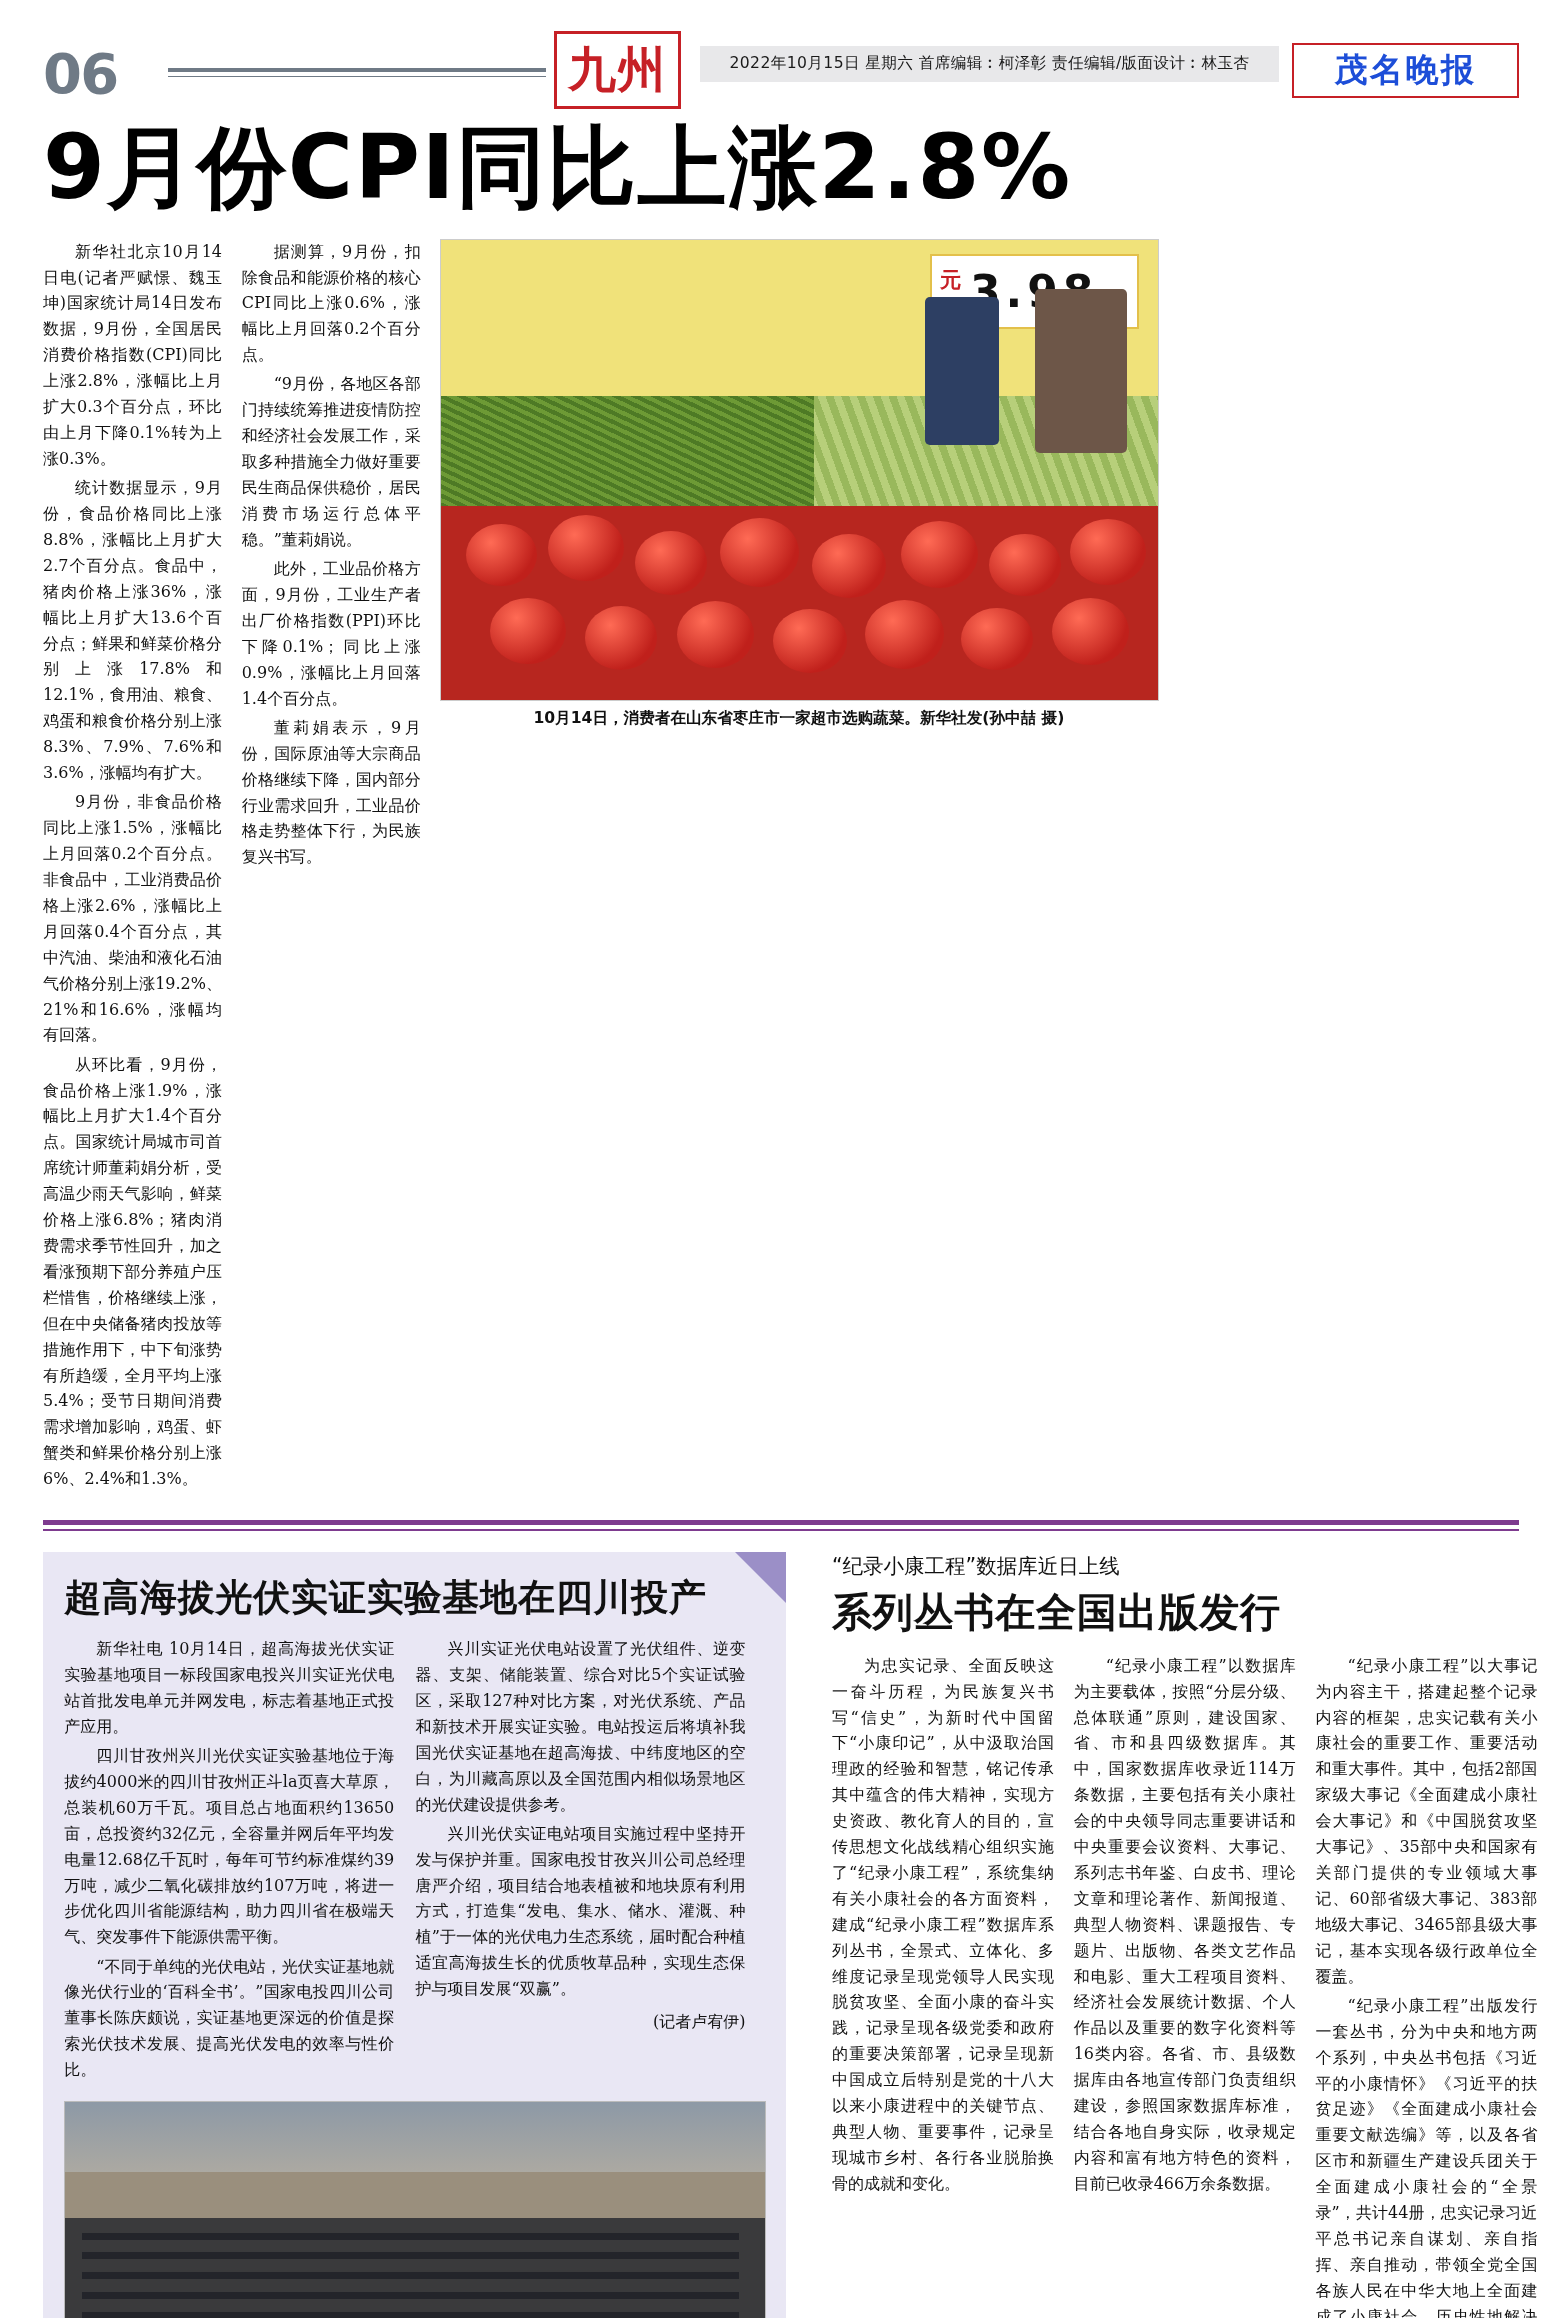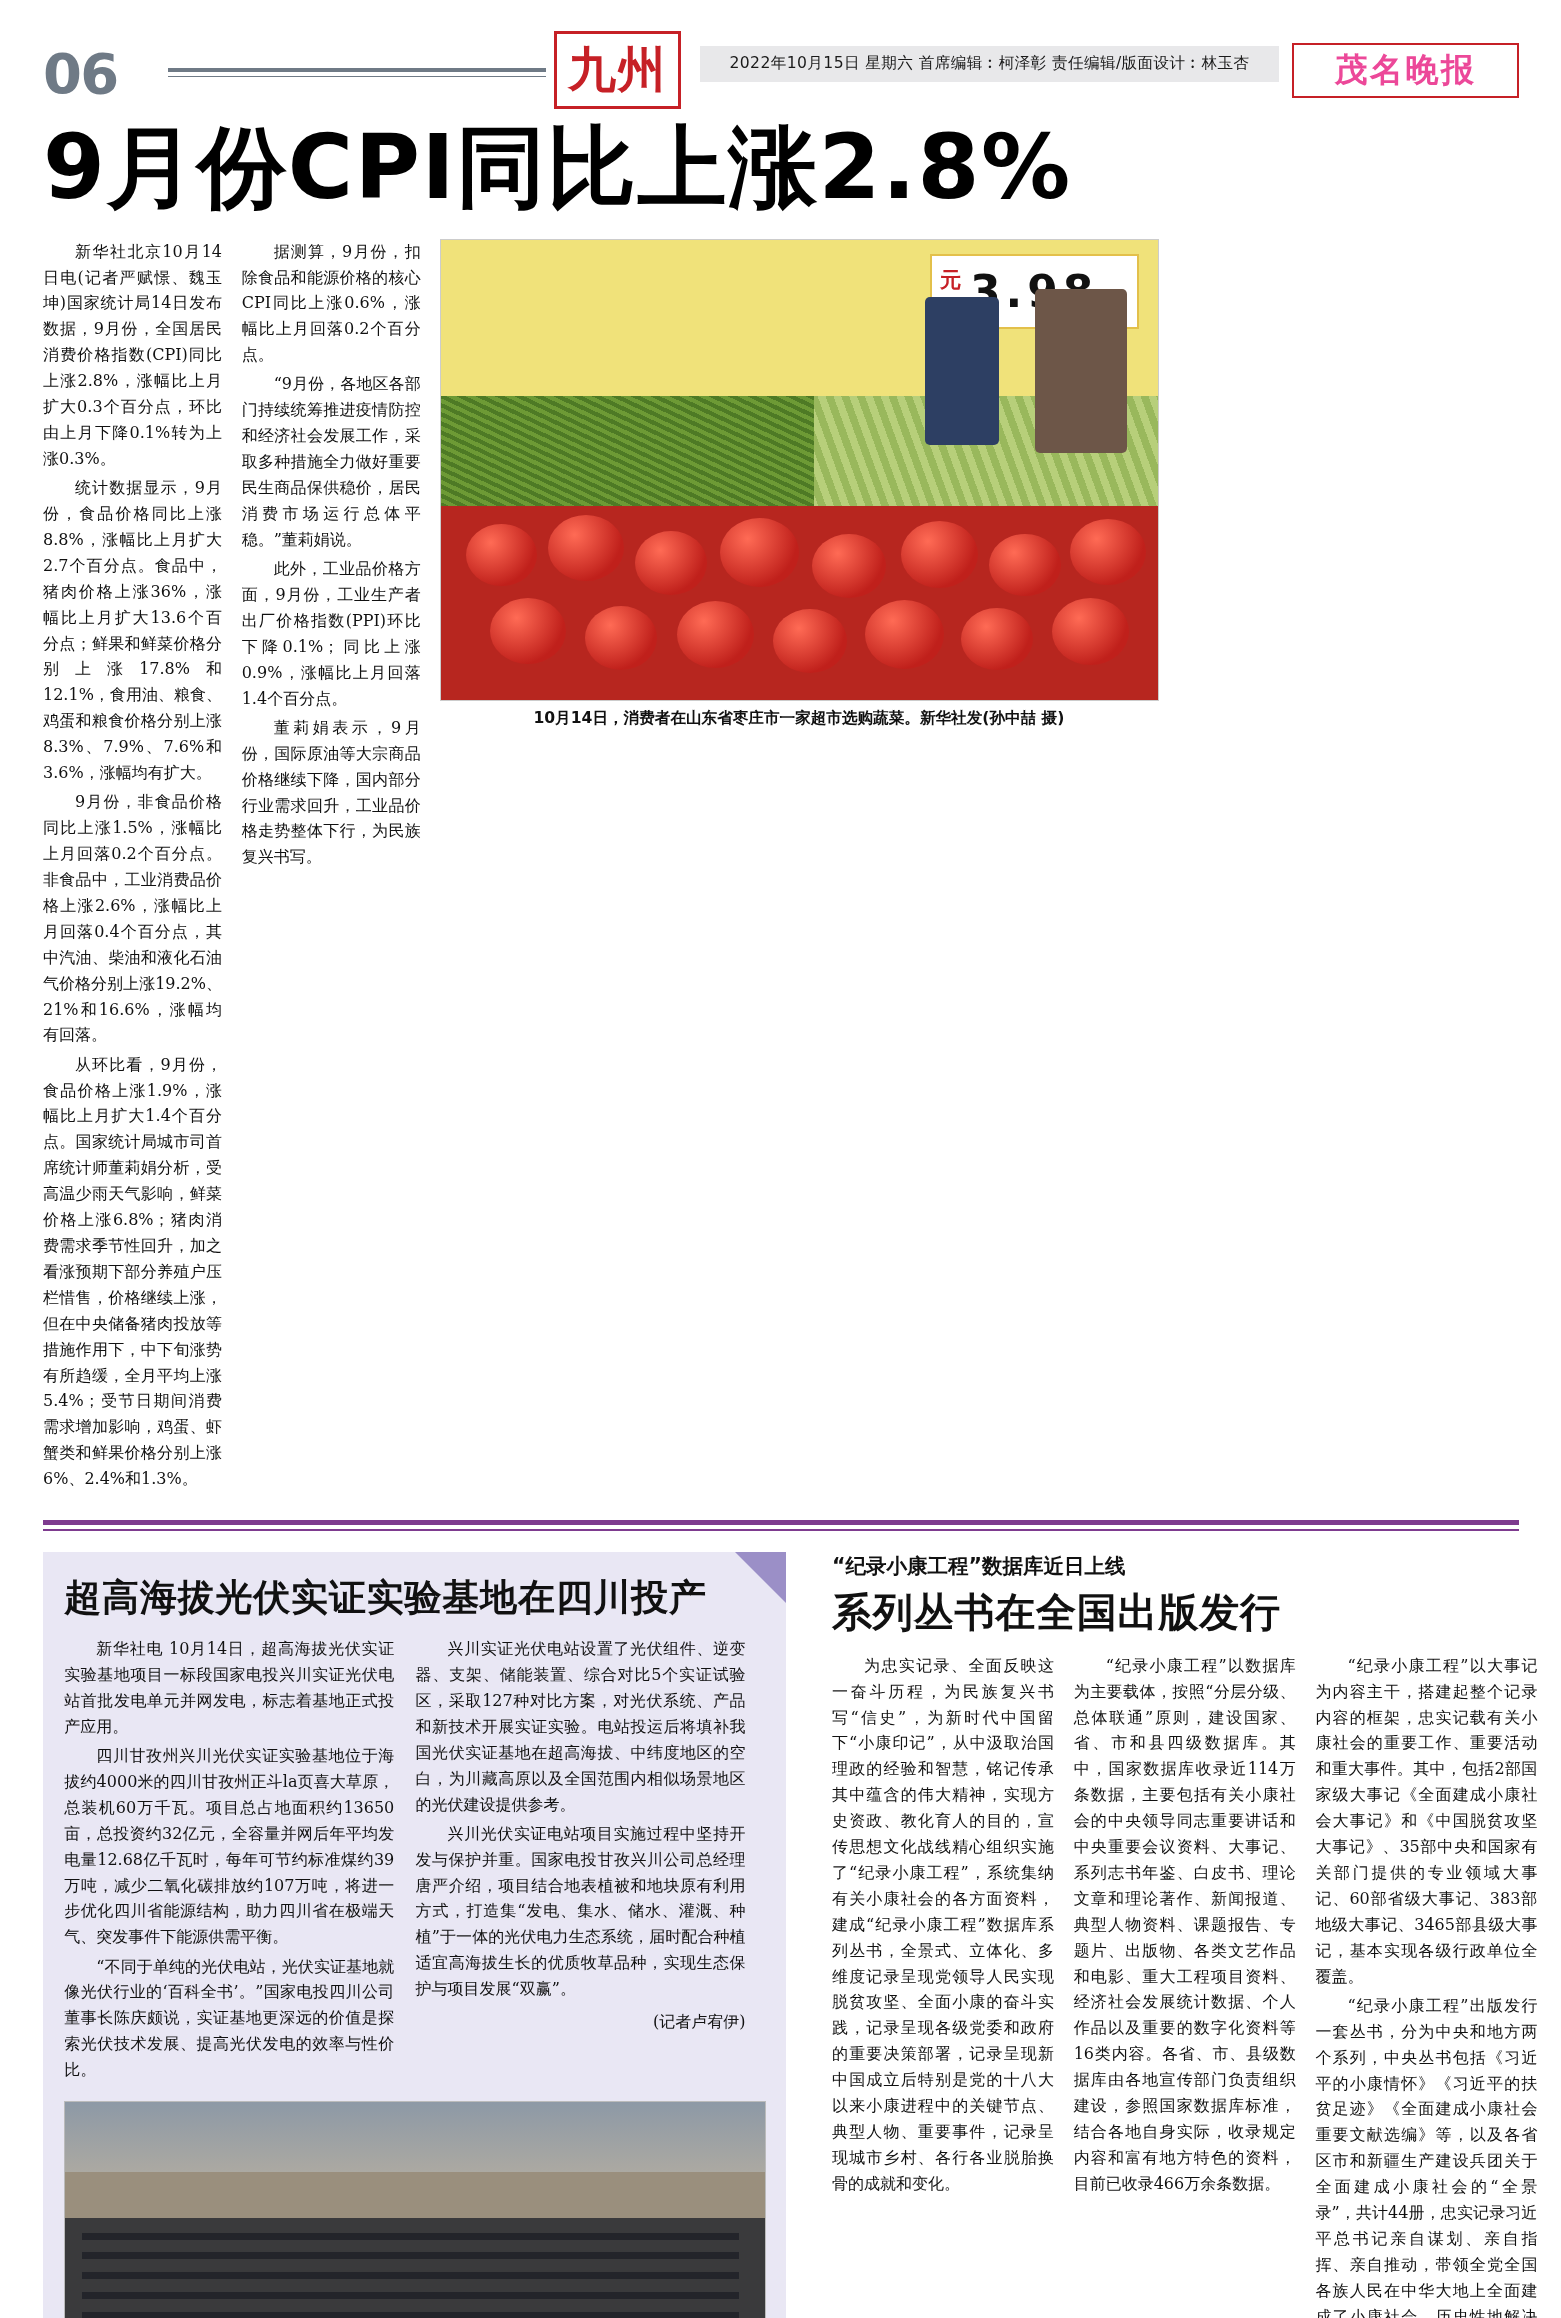--- a/index.html
+++ b/index.html
@@ -32,21 +32,21 @@
   .date-bar{
     position:absolute;left:657px;top:31px;width:579px;height:36px;background:#e8e8ea;
     display:flex;align-items:center;justify-content:center;
   }
   .date-bar span{font-family:"DejaVu Sans", sans-serif;font-size:15.6px;color:#1a1a1a;letter-spacing:0.4px;}
   .paper-logo{
     position:absolute;right:0;top:28px;width:223px;height:51px;
     border:2.5px solid #c62026;background:#fff;display:flex;align-items:center;justify-content:center;
   }
   .paper-logo span{
-    font-family:Liberation Sans, sans-serif;font-size:33px;font-weight:bold;color:#ec4899;letter-spacing:2.5px;
+    font-family:Liberation Sans, sans-serif;font-size:33px;font-weight:bold;color:#1d4ed8;letter-spacing:2.5px;
   }
 
   
   .headline{
     font-family:"DejaVu Sans", sans-serif;
     font-size:89px;font-weight:bold;letter-spacing:1.6px;
     margin:4.9px 0 21.3px 0;line-height:1.12;color:#000;
   }
 
   
@@ -77,21 +77,21 @@
     font-size:37px;font-weight:bold;letter-spacing:0.8px;color:#111;margin:0 0 13px 0;
   }
   .two-col{display:flex;gap:21.3px;}
   .two-col .col{width:330px;}
   .sign{text-align:right;font-size:16px;margin-top:6.6px;}
   .pv-photo{
     width:700px;height:386px;margin-top:14.8px;position:relative;overflow:hidden;background:#6a6256;border:0.8px solid #bbb;
   }
 
   .right-pane{width:707px;}
-  .kicker{font-family:"DejaVu Sans", sans-serif;font-size:20.5px;font-weight:bold;margin:0 0 4.9px 0;}
+  .kicker{font-family:"DejaVu Sans", sans-serif;font-size:20.5px;font-weight:normal;margin:0 0 4.9px 0;}
   .sub-head2{
     font-family:"DejaVu Sans", sans-serif;font-size:40px;font-weight:bold;letter-spacing:0.8px;margin:0 0 13px 0;
   }
   .three-col{display:flex;gap:19.7px;}
   .three-col .col{width:222px;}
 
   .vline{width:1.6px;background:#8d8d8d;}
   .shelf{position:absolute;left:0;top:0;width:100%;height:34%;background:#f0e27a;}
   .price-tag{position:absolute;right:19.7px;top:14.8px;width:205px;height:71px;background:#fff;border:2.5px solid #e3c04a;display:flex;align-items:center;justify-content:center;}
   .price-tag .pr{font-family:"DejaVu Sans", sans-serif;font-size:44px;font-weight:bold;color:#111;letter-spacing:4.9px;}

